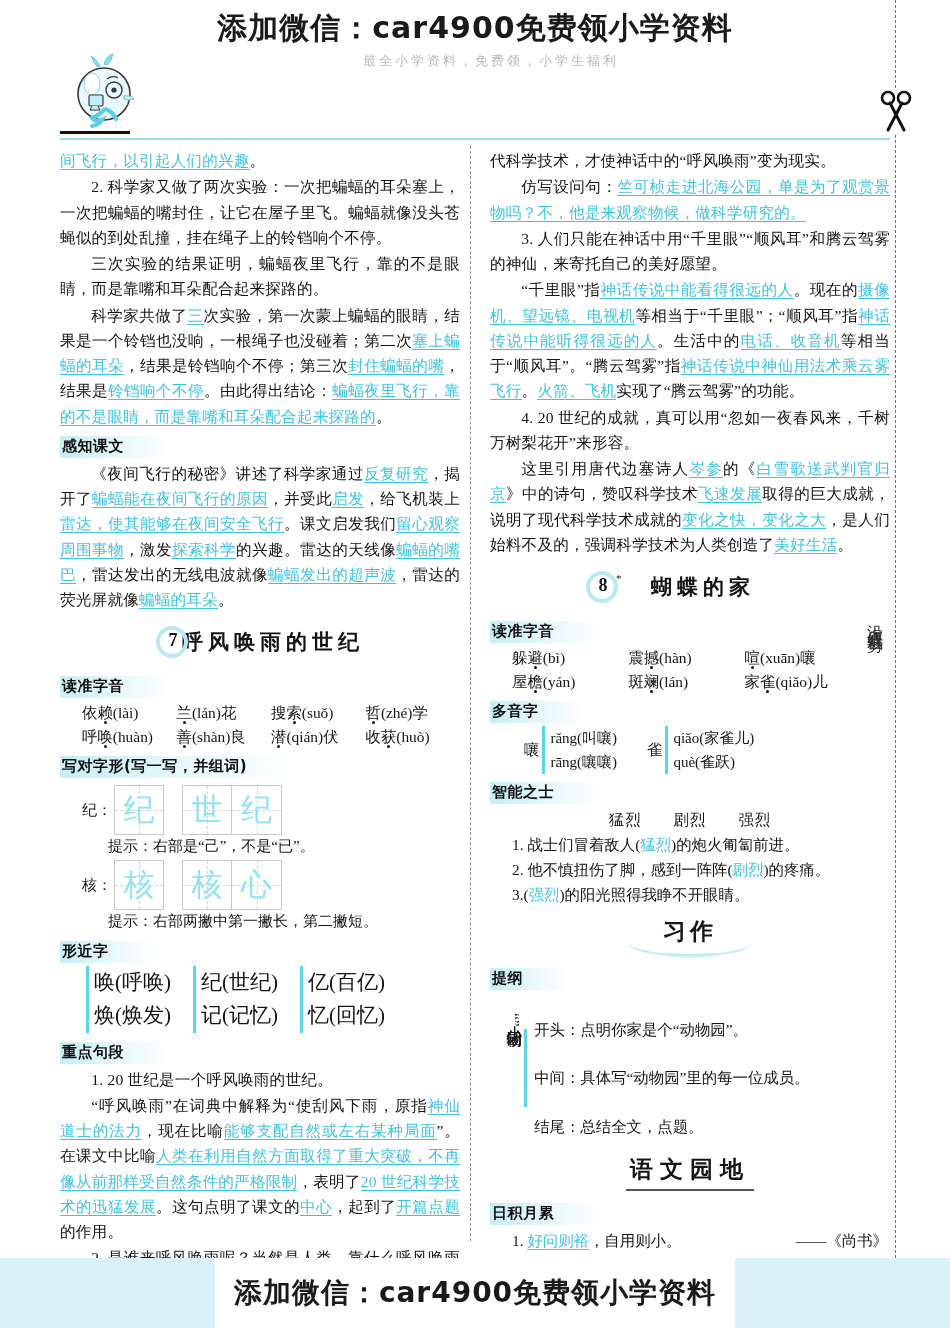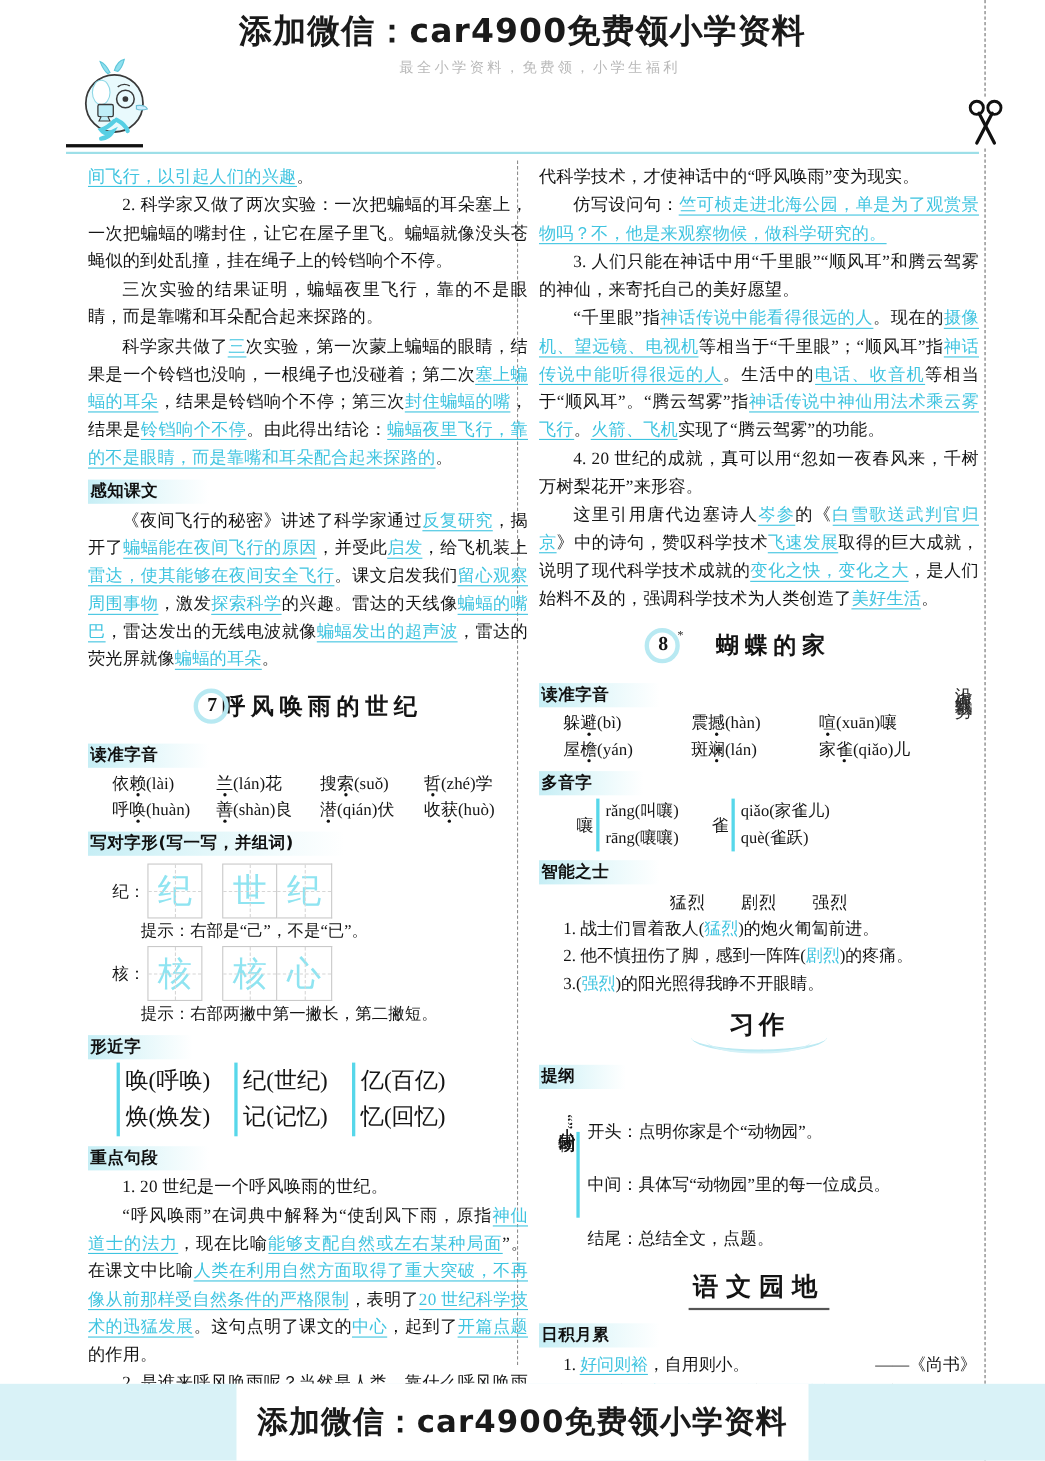--- a/index.html
+++ b/index.html
@@ -119,21 +119,21 @@
     writing-mode: vertical-rl;
     letter-spacing: 3px;
   }
 
   
   .col {
     position: absolute;
     top: 148px;
     width: 400px;
   }
-  #col-left  { left: 60px; margin-left: 20px; }
+  #col-left  { left: 60px; }
   #col-right { left: 490px; }
 
   
   .para {
     font-size: 15.6px;
     line-height: 1.62;
     text-align: justify;
     margin: 0 0 1px 0;
     letter-spacing: 0.2px;
   }

